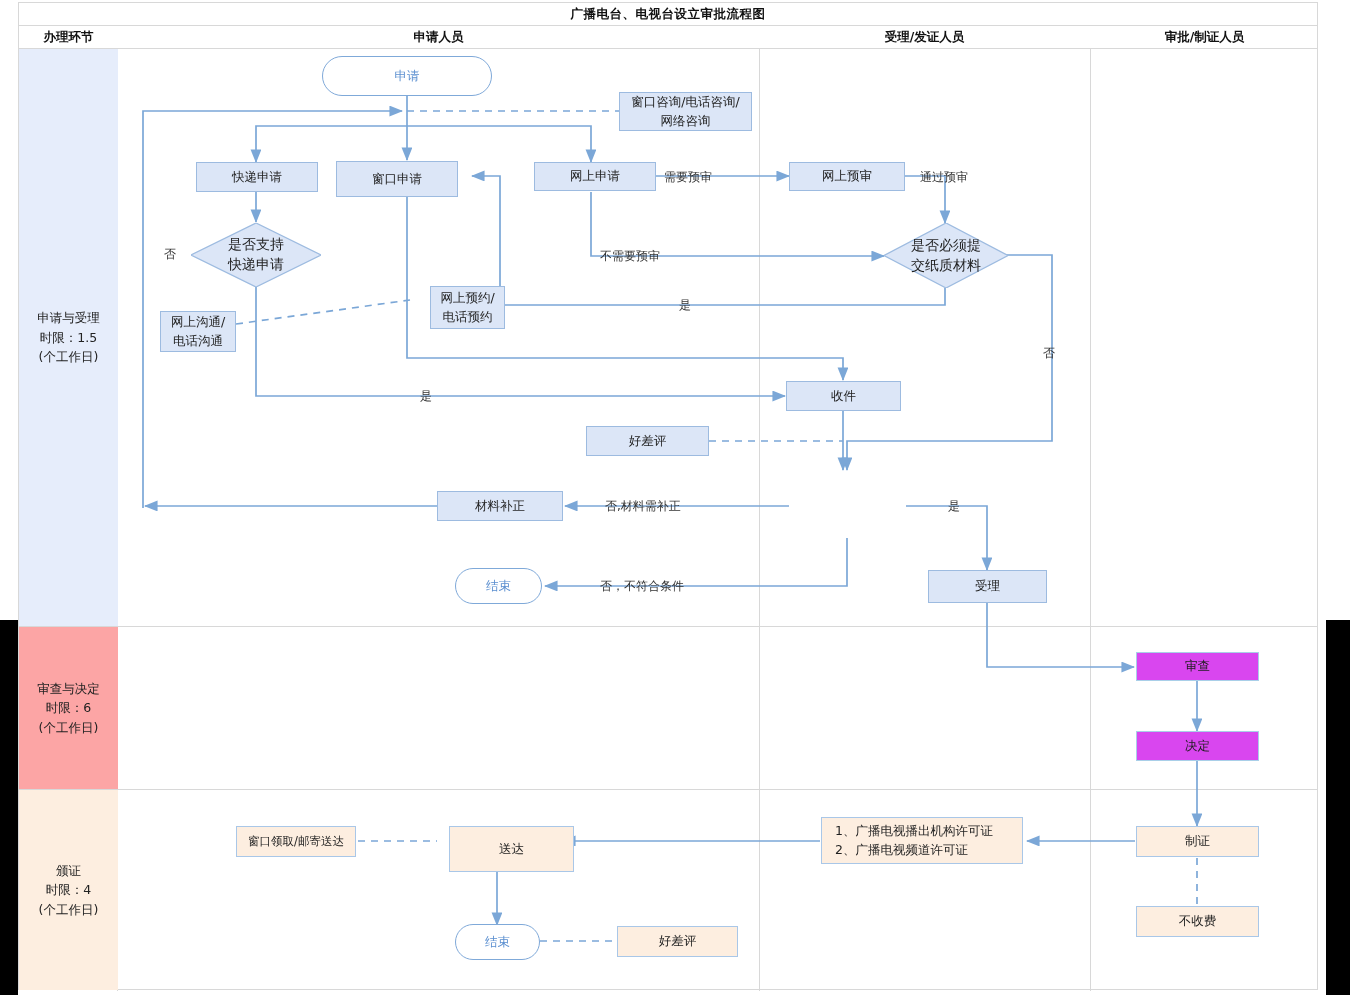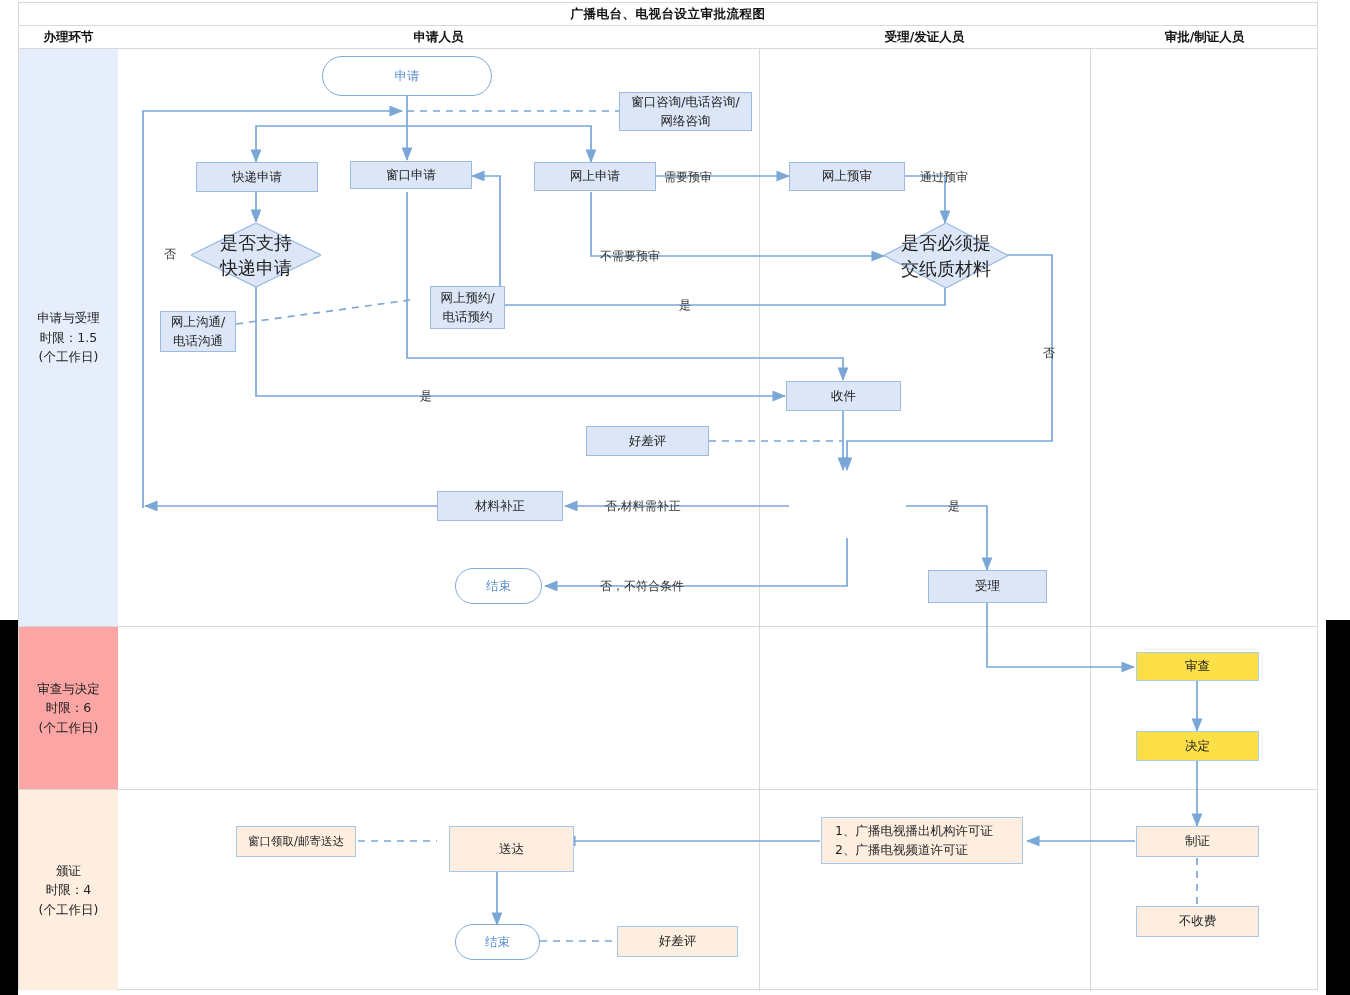--- a/index.html
+++ b/index.html
@@ -33,29 +33,29 @@
   .stage .inner{white-space:pre-line;}
   .hsep{position:absolute;left:0;width:100%;height:1px;background:#d8d8d8;}
 
   
   .canvas{position:absolute;left:0;top:0;width:1350px;height:995px;pointer-events:none;}
   .node{position:absolute;box-sizing:border-box;display:flex;align-items:center;
         justify-content:center;text-align:center;font-size:12.5px;line-height:1.45;
         white-space:pre-line;pointer-events:auto;}
 
   .blue{background:#dce6f7;border:1px solid #9dbbe0;color:#1f1f1f;}
-  .green{background:#fde047;border:1px solid #a9cfe8;color:#1f1f1f;}
+  .green{background:#d946ef;border:1px solid #a9cfe8;color:#1f1f1f;}
   .peach{background:#fdeee0;border:1px solid #a9c7e8;color:#1f1f1f;}
 
   .term{background:#ffffff;border:1px solid #7fa9d9;border-radius:22px;color:#5b8fd0;}
 
   .diamond{background:transparent;border:none;}
   .diamond .dshape{position:absolute;inset:0;}
-  .diamond .dtxt{position:relative;z-index:2;font-size:18px;line-height:1.4;
-                 text-align:center;white-space:pre-line;color:#1f1f1f;}
+  .diamond .dtxt{position:relative;z-index:2;font-size:14px;line-height:1.4;
+                 text-align:center;white-space:pre-line;color:#1f1f1f;font-family:Liberation Serif, serif;}
 
   .elabel{position:absolute;font-size:12px;color:#333;background:transparent;
           white-space:nowrap;pointer-events:auto;}
   .elabel.vert{writing-mode:vertical-rl;}
 </style>
 </head>
 <body>
 
 <div id="root">
 
@@ -167,21 +167,21 @@
   </svg>
 
   <div class="canvas">
 
     <div class="node term" style="left:322px;top:56px;width:170px;height:40px;">申请</div>
 
     <div class="node blue" style="left:619px;top:92px;width:133px;height:39px;">窗口咨询/电话咨询/
 网络咨询</div>
 
     <div class="node blue" style="left:196px;top:162px;width:122px;height:30px;">快递申请</div>
-    <div class="node blue" style="left:350px;top:161px;width:122px;height:28px;">窗口申请</div>
+    <div class="node blue" style="left:336px;top:161px;width:122px;height:36px;">窗口申请</div>
     <div class="node blue" style="left:534px;top:162px;width:122px;height:29px;">网上申请</div>
 
     <div class="node blue" style="left:789px;top:162px;width:116px;height:29px;">网上预审</div>
 
     <div class="node diamond" style="left:191px;top:223px;width:130px;height:64px;">
       <svg class="dshape" viewBox="0 0 130 64" preserveAspectRatio="none">
         <polygon points="65,0 130,32 65,64 0,32" fill="#dce6f7" stroke="#9dbbe0" stroke-width="1.3"></polygon>
       </svg>
       <span class="dtxt">是否支持
 快递申请</span>

